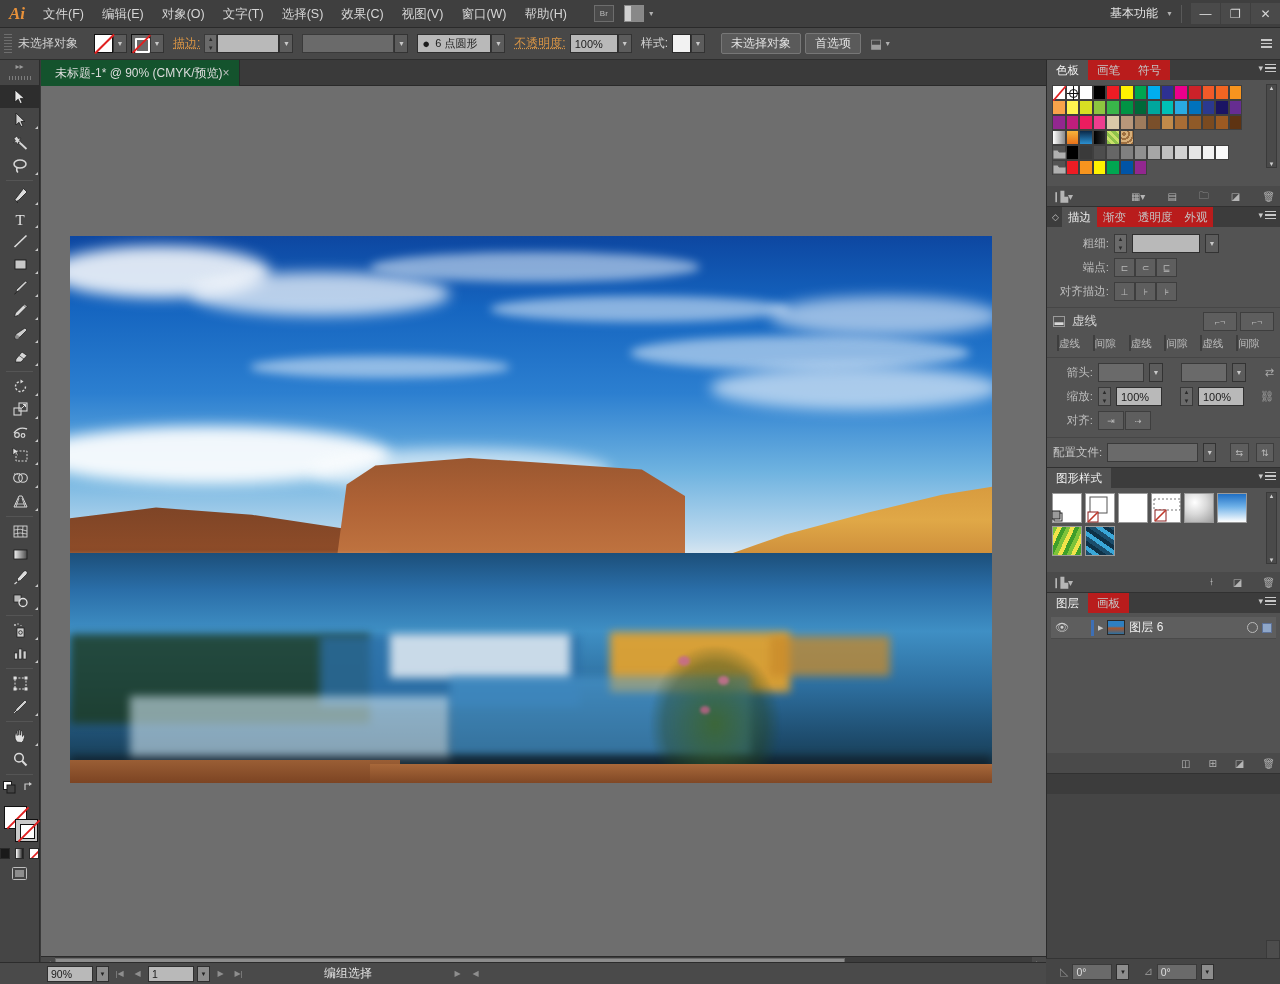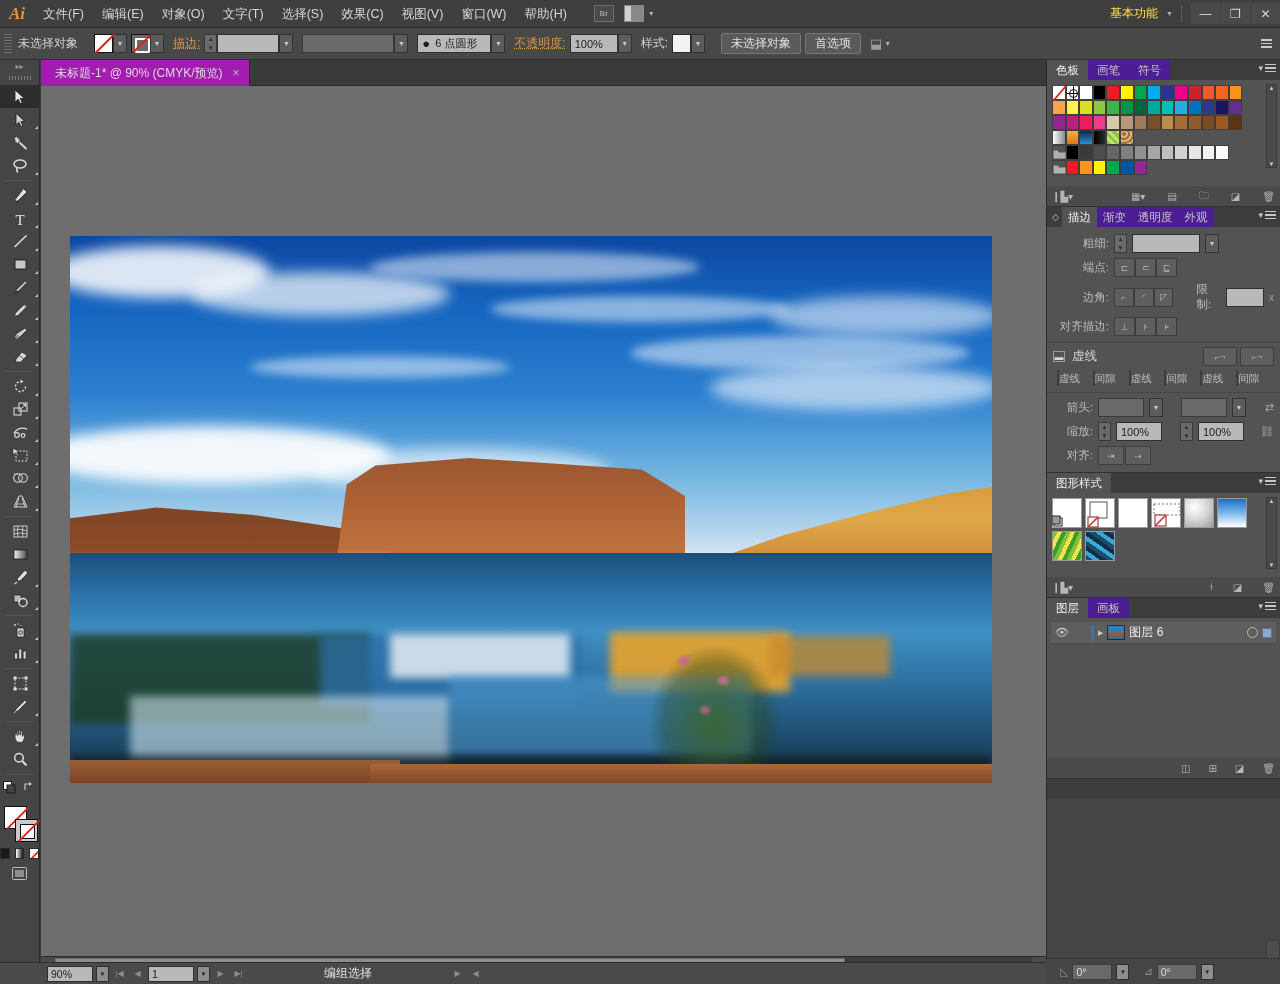--- a/index.html
+++ b/index.html
@@ -32,21 +32,21 @@
     font-size:8px;color:#bdbdbd;display:flex;align-items:center;justify-content:center;
     margin-right:10px;
   }
   .arrange-btn{
     width:20px;height:17px;border:1px solid #8a8a8a;background:#555;
     display:flex;margin-right:2px;
   }
   .arrange-btn i{ display:block;border-right:1px solid #8a8a8a;width:7px;background:#d0d0d0;height:100%; }
   .arrange-btn b{ display:block;flex:1;background:#888; }
   .caret{ font-size:7px; color:#b0b0b0; margin-left:2px; }
-  .workspace{ font-size:12px; color:#fde047; padding:0 6px; }
+  .workspace{ font-size:12px; color:#e5e5e5; padding:0 6px; }
   .divline{ width:1px;height:18px;background:#595959;margin:0 8px; }
   .wbtn{
     width:29px;height:21px;display:flex;align-items:center;justify-content:center;
     color:#d8d8d8;font-size:12px;background:#4a4a4a;margin-left:1px;
   }
 
   
   .controlbar{
     position:absolute; left:0; top:28px; width:1280px; height:32px;
     background:#484848; border-bottom:1px solid #2e2e2e;
@@ -134,21 +134,21 @@
   .fs-mini{ display:flex;justify-content:center;gap:5px;margin-top:2px; }
   .mini-sq{ width:11px;height:11px;border:1px solid #2a2a2a; }
 
   
   .tabbar{
     position:absolute; left:41px; top:60px; width:1005px; height:26px;
     background:#3a3a3a; border-bottom:1px solid #2a2a2a;
   }
   .doctab{
     display:inline-flex;align-items:center;height:26px;padding:0 9px 0 14px;
-    background:#a21caf;color:#dcdcdc;font-size:12px;gap:10px;
+    background:#14532d;color:#dcdcdc;font-size:12px;
     border-right:1px solid #2a2a2a;
   }
   .tab-x{ color:#bbb;font-size:12px; }
 
   
   .canvaswrap{
     position:absolute;left:41px;top:86px;width:1005px;height:884px;
     background:#6e6e6e; overflow:hidden;
   }
   .artwork{
@@ -212,21 +212,21 @@
   .panels{
     position:absolute; right:0; top:60px; width:234px; height:924px;
     background:#454545; border-left:1px solid #2a2a2a;
   }
   .pnl{ border-bottom:1px solid #313131; }
   .pnl-tabs{
     display:flex; align-items:flex-end; height:20px; background:#3c3c3c; position:relative;
   }
   .pnl-tab{
     padding:0 9px; height:20px; line-height:20px; font-size:11.5px; color:#c4c4c4;
-    background:#4c1d95;
+    background:#b91c1c;
   }
   .pnl-tab.active{ background:#535353; color:#f0f0f0; }
   .pnl-menu{ position:absolute;right:4px;top:3px;display:flex;align-items:center;gap:2px;
     color:#c8c8c8;font-size:9px; }
   .hamb{ display:flex;flex-direction:column;gap:2px; }
   .hamb i{ display:block;width:11px;height:1.5px;background:#c8c8c8; }
   .pnl-body{ background:#535353; padding:5px; }
   .sw{ width:13.6px;height:15px;border:1px solid #3f3f3f; }
   .sw-row{ display:flex; }
   .sw-scroll{ position:absolute;right:3px;top:4px;width:11px;height:84px;background:#4a4a4a;
@@ -879,30 +879,20 @@
             </span>
           <span class="fld" style="width:68px"></span>
           <span class="ddbtn">▼</span>
         </div>
         <div class="pr">
           <span class="pr-lab">端点:</span>
           <span class="ibtn">⊏</span>
           <span class="ibtn" style="margin-left:-5px">⊂</span>
           <span class="ibtn" style="margin-left:-5px">⊑</span>
         </div>
-        <div class="pr">
-          <span class="pr-lab">边角:</span>
-          <span class="ibtn">⌐</span>
-          <span class="ibtn" style="margin-left:-5px">◜</span>
-          <span class="ibtn" style="margin-left:-5px">◸</span>
-          <span style="width:14px"></span>
-          <span style="color:#bdbdbd;font-size:11.5px">限制:</span>
-          <span class="fld" style="width:40px"></span>
-          <span style="color:#9e9e9e;font-size:10px">x</span>
-        </div>
         <div class="pr" style="margin-bottom:2px">
           <span class="pr-lab">对齐描边:</span>
           <span class="ibtn">⊥</span>
           <span class="ibtn" style="margin-left:-5px">⊦</span>
           <span class="ibtn" style="margin-left:-5px">⊧</span>
         </div>
       </div>
 
       <div style="background:#535353;border-top:1px solid #464646;padding:4px 6px 6px">
         <div style="display:flex;align-items:center;margin-bottom:5px">
@@ -949,20 +939,30 @@
           <span style="flex:1"></span>
           <span style="color:#a8a8a8;font-size:11px">⛓</span>
         </div>
         <div class="pr" style="margin-bottom:2px">
           <span class="pr-lab" style="width:40px">对齐:</span>
           <span class="ibtn" style="width:26px">⇥</span>
           <span class="ibtn" style="width:26px;margin-left:-4px">⇢</span>
         </div>
       </div>
 
+      <div style="background:#535353;border-top:1px solid #464646;padding:5px 6px">
+        <div class="pr" style="margin-bottom:0">
+          <span style="color:#c4c4c4;font-size:11.5px;white-space:nowrap">配置文件:</span>
+          <span class="fld dark" style="width:104px"></span>
+          <span class="ddbtn">▼</span>
+          <span style="width:5px"></span>
+          <span class="ibtn">⇆</span>
+          <span class="ibtn" style="margin-left:2px">⇅</span>
+        </div>
+      </div>
     </div>
 
     <div class="pnl">
       <div class="pnl-tabs">
         <div class="pnl-tab active">图形样式</div>
         <div class="pnl-menu">▾<span class="hamb">
               <i></i>
               <i></i>
               <i></i>
             </span></div>

